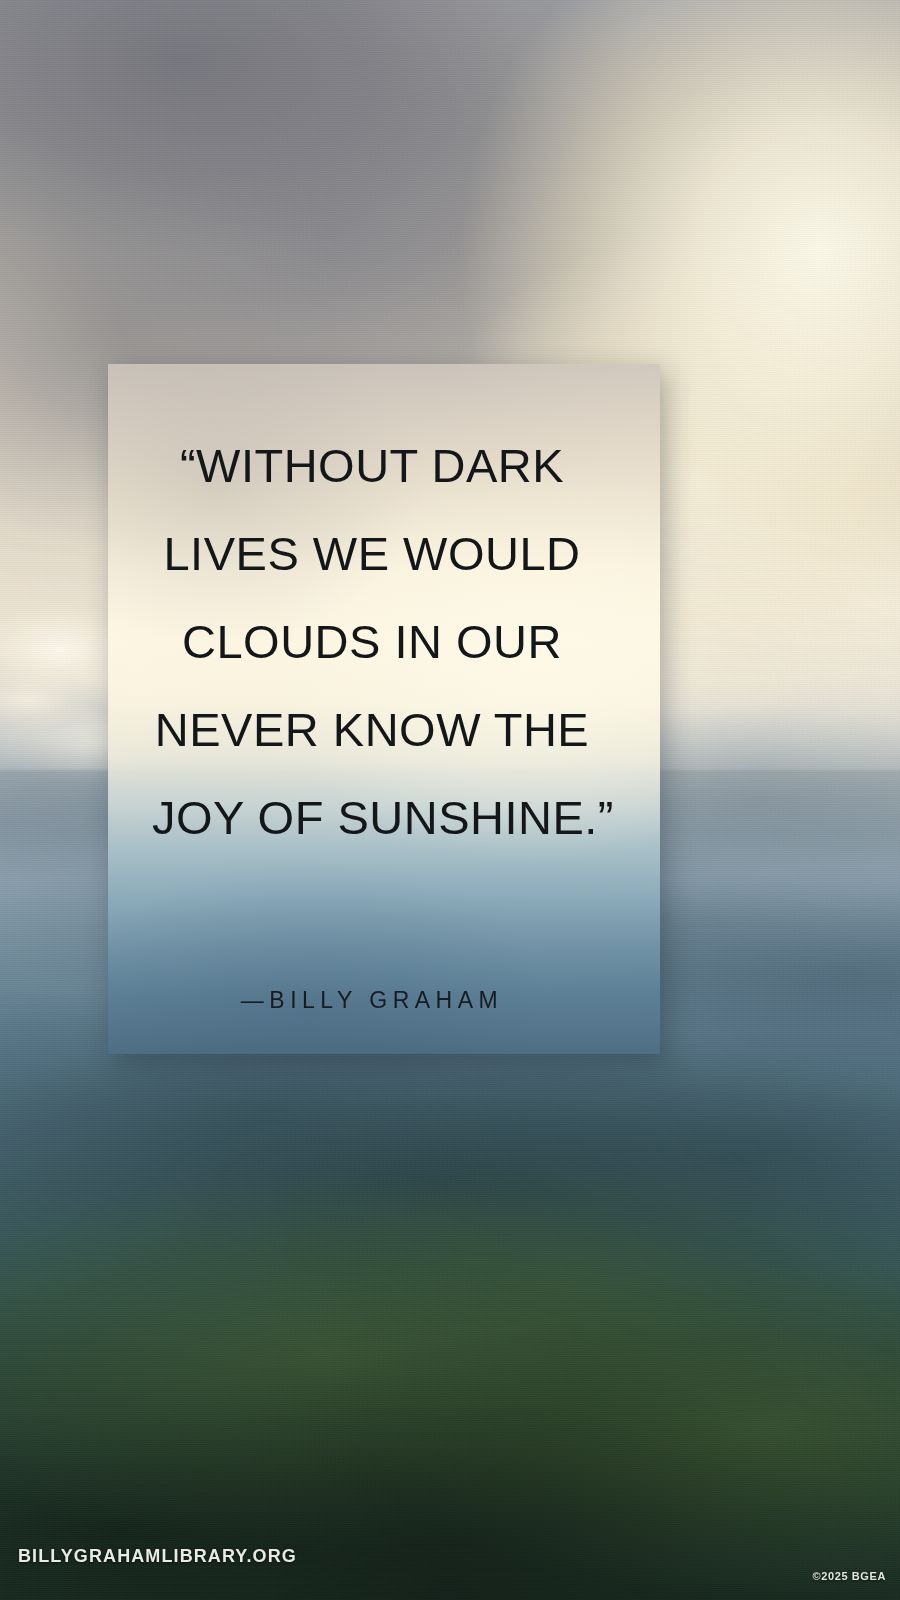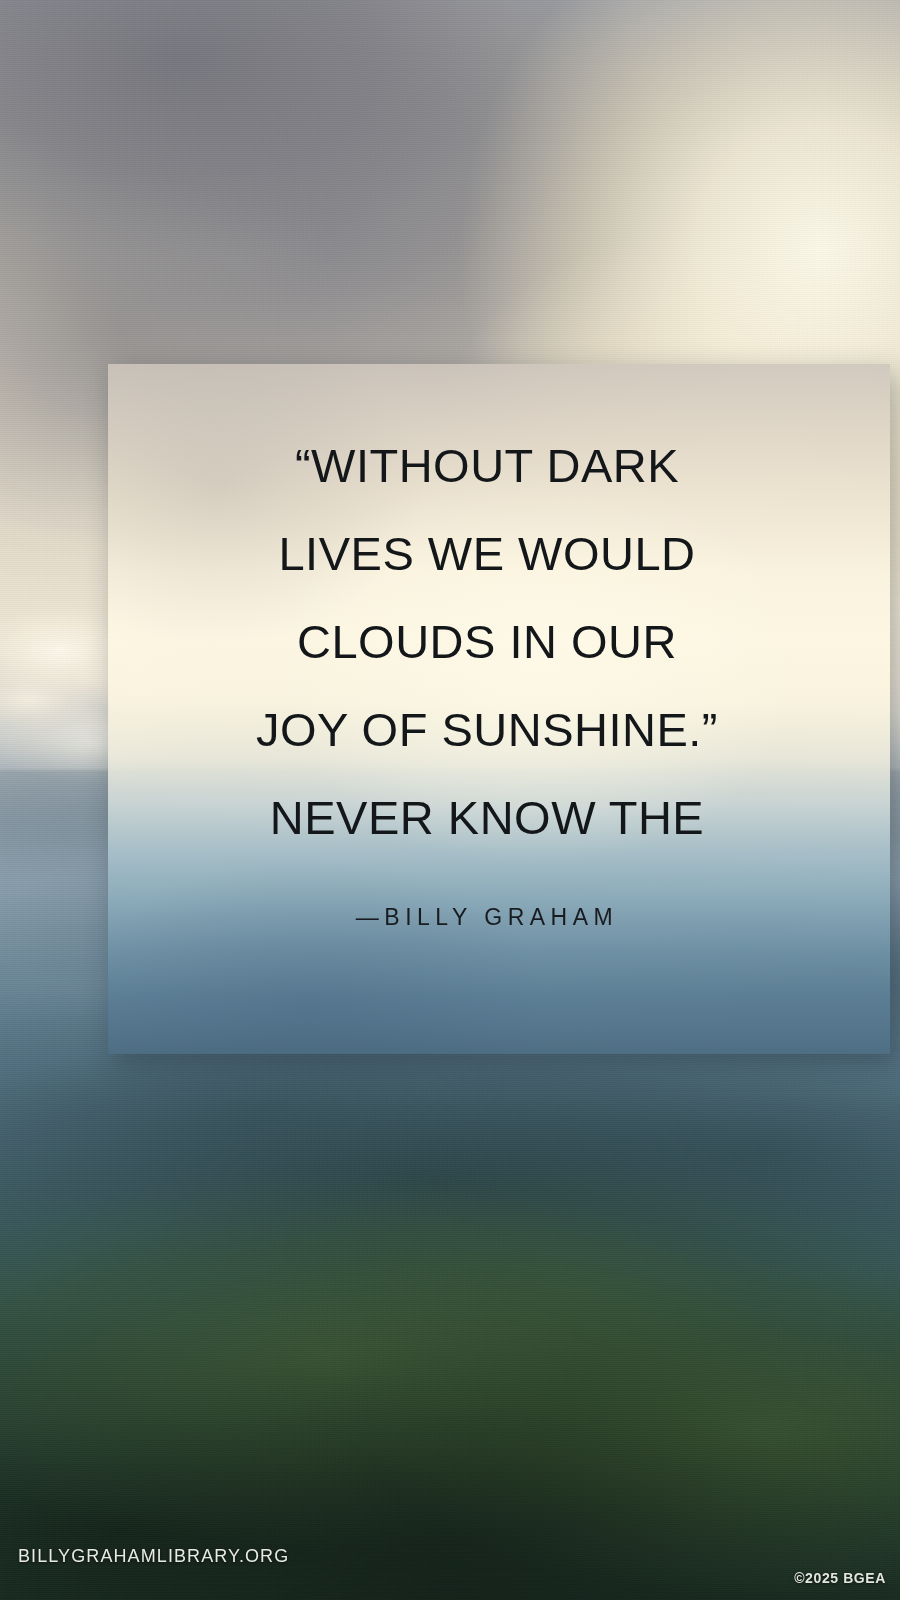--- a/index.html
+++ b/index.html
@@ -217,27 +217,27 @@
       radial-gradient(ellipse 900px 600px at 450px 1600px,
         rgba(0,0,0,0.28) 0%, rgba(0,0,0,0) 72%);
   }
 
   
 
   #quote-card {
     position: absolute;
     left: 108px;
     top: 364px;
-    width: 782px;
+    width: 552px;
     height: 690px;
     box-sizing: border-box;
     padding: 58px 68px 40px 44px;
     display: flex;
     flex-direction: column;
-    justify-content: flex-start;
+    justify-content: space-between;
     align-items: center;
     box-shadow: 6px 8px 26px rgba(20,28,38,0.30);
     background: linear-gradient(to bottom,
       rgba(206,198,188,0.90) 0%,
       rgba(221,212,198,0.90) 9%,
       rgba(236,227,208,0.91) 19%,
       rgba(250,243,223,0.92) 30%,
       rgba(253,247,227,0.92) 40%,
       rgba(250,244,223,0.92) 49%,
       rgba(236,234,219,0.91) 57%,
@@ -299,35 +299,35 @@
 
   
 
   #site-url {
     position: absolute;
     left: 18px;
     top: 1546px;
     margin: 0;
     color: #e8eae6;
     font-family: "Liberation Sans", sans-serif;
-    font-weight: normal;
+    font-weight: bold;
     font-size: 18px;
     letter-spacing: 1.1px;
     text-shadow: 0 1px 3px rgba(0,0,0,0.55);
   }
 
   #copyright {
     position: absolute;
     right: 14px;
     top: 1570px;
     margin: 0;
     color: #e2e5e0;
     font-family: "Liberation Sans", sans-serif;
     font-weight: bold;
-    font-size: 14px;
+    font-size: 11px;
     letter-spacing: 0.6px;
     text-shadow: 0 1px 3px rgba(0,0,0,0.6);
   }
 </style>
 </head>
 <body>
 
 <div id="poster">
 
   <div class="bg-layer bg-base"></div>
@@ -338,22 +338,22 @@
   <div class="bg-layer bg-forest"></div>
   <div class="bg-layer bg-shafts"></div>
   <div class="bg-layer bg-grain"></div>
   <div class="bg-layer bg-vignette"></div>
 
   <div id="quote-card">
     <blockquote class="quote-text">
       <span class="quote-line">“WITHOUT DARK</span>
       <span class="quote-line">LIVES WE WOULD</span>
       <span class="quote-line">CLOUDS IN OUR</span>
+      <span class="quote-line">NEVER KNOW THE</span>
       <span class="quote-line">JOY OF SUNSHINE.”</span>
-      <span class="quote-line">NEVER KNOW THE</span>
     </blockquote>
     <p class="attribution">—BILLY GRAHAM</p>
   </div>
 
   <p id="site-url">BILLYGRAHAMLIBRARY.ORG</p>
   <p id="copyright">©2025 BGEA</p>
 
 </div>
 
 </body></html>

